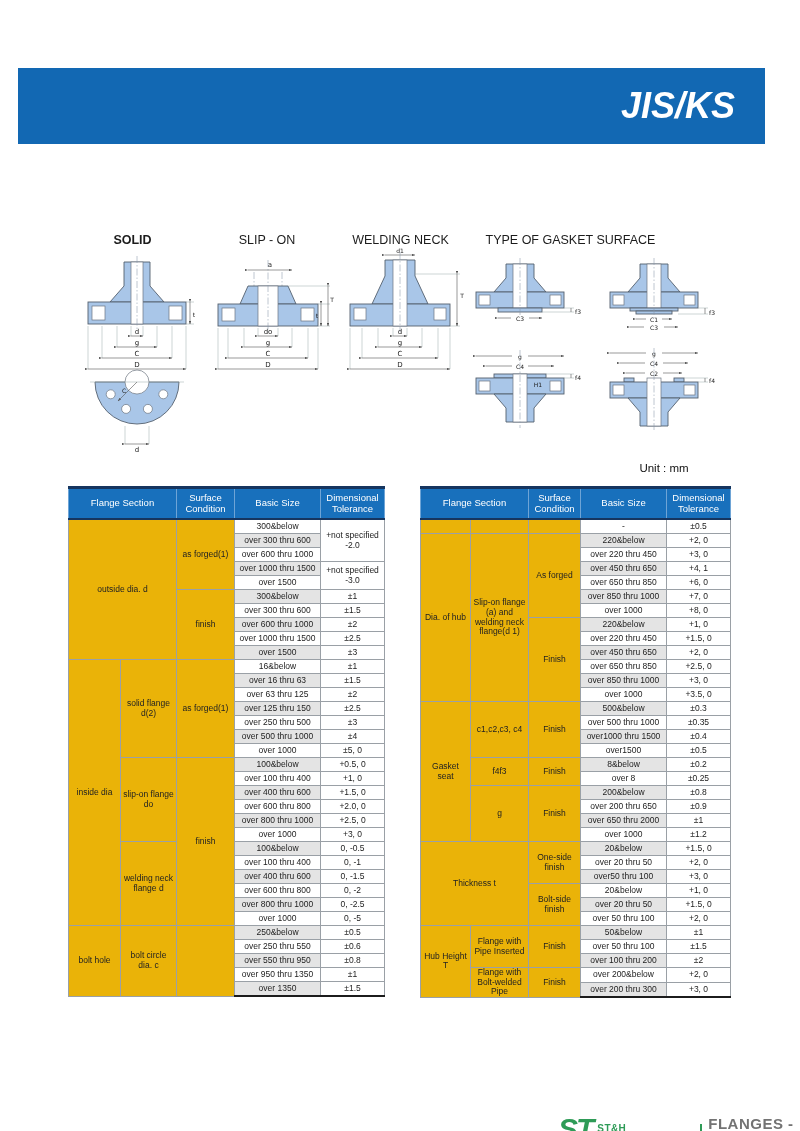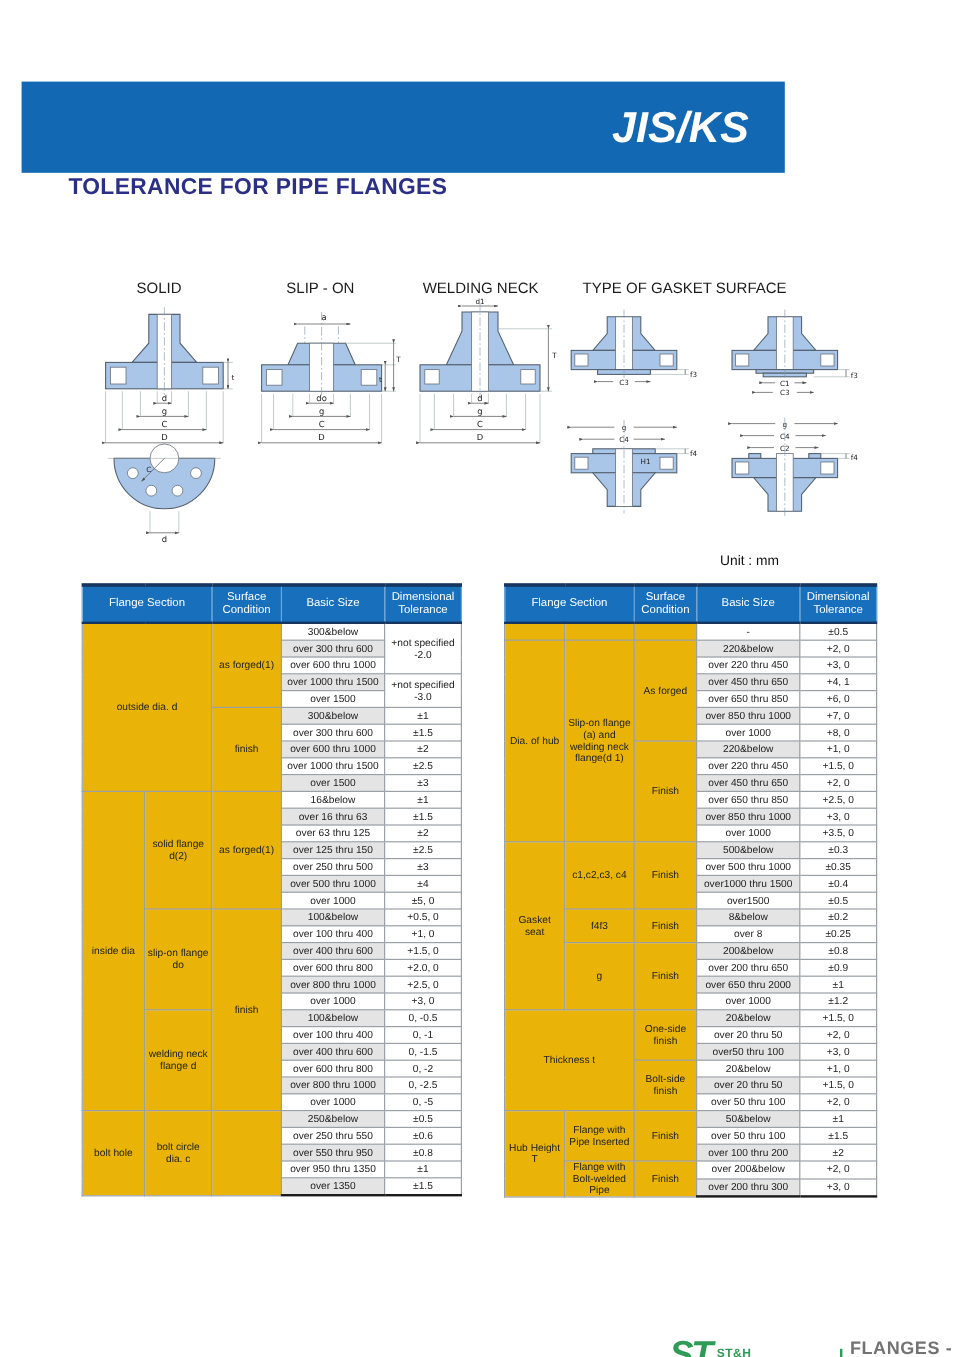--- a/index.html
+++ b/index.html
@@ -1,28 +1,28 @@
 <!DOCTYPE html>
 <html><head>
 <meta charset="utf-8">
 <style>
   html,body{margin:0;padding:0;background:#ffffff;}
   .page{position:relative;width:800px;height:1131px;background:#fff;overflow:hidden;
         font-family:"Liberation Sans",sans-serif;color:#222;}
 
   
-  .banner{position:absolute;left:18px;top:68px;width:636px;height:76px;background:#1268B3;
+  .banner{position:absolute;left:18px;top:68px;width:747px;height:76px;background:#1268B3;
           display:flex;align-items:center;justify-content:flex-end;padding-right:30px;box-sizing:border-box;}
   .banner .series{color:#fff;font-size:36px;font-weight:bold;font-style:italic;letter-spacing:0px;}
   .banner .cat{color:#fff;font-size:25px;font-weight:bold;margin-left:12px;letter-spacing:1px;}
 
   .page-title{position:absolute;left:57px;top:146px;font-size:19px;font-weight:bold;color:#2B2F86;letter-spacing:.3px;}
 
   .diag-title{position:absolute;font-size:12.5px;color:#1c1c1c;text-align:center;}
-  .unit-label{position:absolute;left:600px;top:462px;width:128px;text-align:left;font-size:11.5px;color:#111;}
+  .unit-label{position:absolute;left:600px;top:462px;width:128px;text-align:center;font-size:11.5px;color:#111;}
 
   
   .tol-table{position:absolute;border-collapse:collapse;table-layout:fixed;}
   .tol-table th{background:#1870BC;color:#fff;font-weight:normal;font-size:9.5px;line-height:1.15;height:27px;
                 border-top:3px solid #16355F;border-bottom:2px solid #16355F;
                 border-left:1px solid #6ea4d6;border-right:1px solid #6ea4d6;padding:1px 2px;}
   .tol-table td{border:1px solid #9aa0a6;font-size:8.5px;line-height:1.12;height:13px;
                 padding:0 2px;text-align:center;vertical-align:middle;background:#fff;}
   .tol-table td.sh{background:#e4e4e4;}
   .tol-table td.sec{background:#eab308;}
@@ -49,23 +49,22 @@
 </style>
 </head>
 <body>
 
 <div class="page">
 
   <div class="banner">
     <span class="series">JIS/KS</span>
   </div>
 
-  <div class="page-title">TOLERANCE FOR PIPE FLANGES</div>
-
-  <div class="diag-title" style="left:85px;top:233px;width:95px;">SOLID</div>
+
+  <div class="diag-title" style="left:85px;top:233px;width:95px;font-weight:bold;">SOLID</div>
   <div class="diag-title" style="left:212px;top:233px;width:110px;">SLIP - ON</div>
   <div class="diag-title" style="left:338px;top:233px;width:125px;">WELDING NECK</div>
   <div class="diag-title" style="left:448px;top:233px;width:245px;">TYPE OF GASKET SURFACE</div>
 
   <svg style="left:80px;top:252px;" width="118" height="202" viewBox="0 0 118 202">
     <defs>
         <marker id="ah1" markerWidth="6" markerHeight="4" refX="5.5" refY="2" orient="auto">
           <path d="M0,0 L6,2 L0,4 Z" fill="#555"></path>
         </marker>
       </defs>

